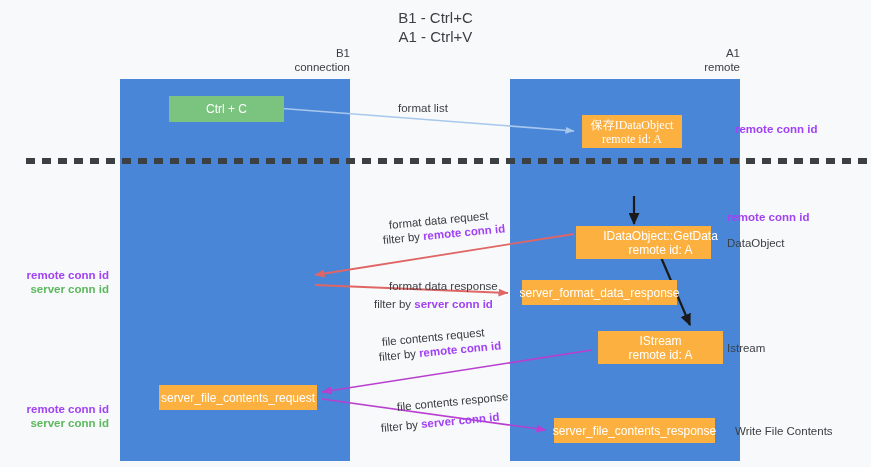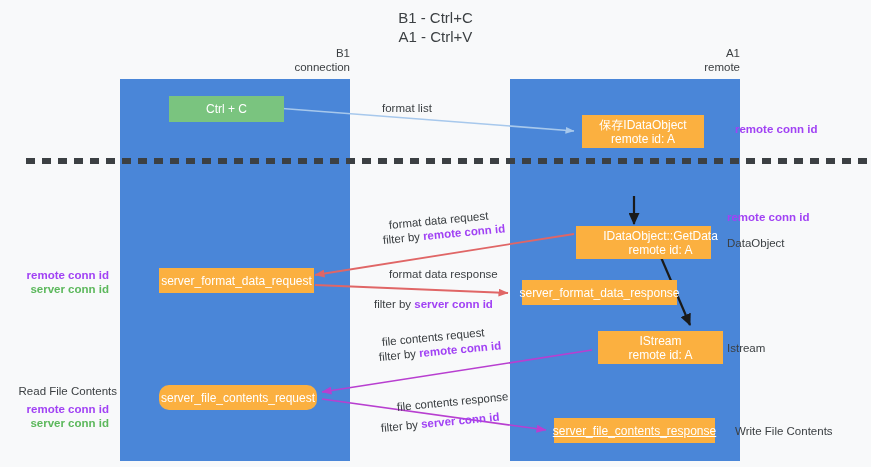--- a/index.html
+++ b/index.html
@@ -146,62 +146,59 @@
 
     <line x1="592" y1="350" x2="322" y2="392" stroke="#b83fd0" stroke-width="1.7" marker-end="url(#ah-magenta)"></line>
 
     <line x1="322" y1="399" x2="546" y2="430" stroke="#b83fd0" stroke-width="1.7" marker-end="url(#ah-magenta)"></line>
   </svg>
 
   <div class="abs node green" id="n-ctrlc" style="left:161px; top:96px; width:115px; height:26px;">
     <div>Ctrl + C</div>
   </div>
 
-  <div class="abs node orange" id="n-save-ido" style="left:574px; top:115px; width:122px; height:33px;">
+  <div class="abs node orange" id="n-save-ido" style="left:574px; top:115px; width:100px; height:33px;font-family:Liberation Serif, serif;">
     <div>保存IDataObject</div>
     <div class="l2">remote id: A</div>
   </div>
 
   <div class="abs" id="divider"></div>
 
 
   <div class="abs node orange" id="n-getdata" style="left:568px; top:226px; width:135px; height:33px;padding-left:38px;">
     <div>IDataObject::GetData</div>
     <div class="l2">remote id: A</div>
   </div>
 
-  <div class="abs node orange" id="n-sfdreq" style="left:151px; top:268px; width:155px; height:25px;">
-    <div>server_format_data_request</div>
-  </div>
 
   <div class="abs node orange" id="n-sfdres" style="left:514px; top:280px; width:155px; height:25px;">
     <div>server_format_data_response</div>
   </div>
 
   <div class="abs node orange" id="n-istream" style="left:590px; top:331px; width:125px; height:33px;">
     <div>IStream</div>
     <div class="l2">remote id: A</div>
   </div>
 
-  <div class="abs node orange" id="n-sfcreq" style="left:151px; top:385px; width:158px; height:25px;border-radius:10px;">
+  <div class="abs node orange" id="n-sfcreq" style="left:151px; top:385px; width:158px; height:25px;">
     <div>server_file_contents_request</div>
   </div>
 
-  <div class="abs node orange" id="n-sfcres" style="left:546px; top:418px; width:161px; height:25px;text-decoration:underline;">
+  <div class="abs node orange" id="n-sfcres" style="left:546px; top:418px; width:161px; height:25px;">
     <div>server_file_contents_response</div>
   </div>
 
-  <div class="abs lbl" style="left:382px; top:101px;">format list</div>
+  <div class="abs lbl" style="left:398px; top:101px;">format list</div>
 
   <div class="abs lbl tilt-up" style="left:389px; top:218px;">format data request</div>
   <div class="abs lbl tilt-up" style="left:383px; top:233px;">
     <span>filter by </span><span class="purple">remote conn id</span>
   </div>
 
-  <div class="abs lbl" style="left:389px; top:267px;">format data response</div>
+  <div class="abs lbl" style="left:389px; top:279px;">format data response</div>
   <div class="abs lbl" style="left:374px; top:297px;">
     <span>filter by </span><span class="purple">server conn id</span>
   </div>
 
   <div class="abs lbl tilt-up" style="left:382px; top:335px;">file contents request</div>
   <div class="abs lbl tilt-up" style="left:379px; top:350px;">
     <span>filter by </span><span class="purple">remote conn id</span>
   </div>
 
   <div class="abs lbl tilt-up" style="left:397px; top:400px;">file contents response</div>
@@ -215,17 +212,16 @@
 
   <div class="abs lbl right-side" style="left:727px; top:236px;">DataObject</div>
 
   <div class="abs lbl right-side" style="left:727px; top:341px;">Istream</div>
 
   <div class="abs lbl right-side" style="left:735px; top:424px;">Write File Contents</div>
 
   <div class="abs lbl left-side purple" style="left:0px; top:268px; width:109px;">remote conn id</div>
   <div class="abs lbl left-side green-t" style="left:0px; top:282px; width:109px;">server conn id</div>
 
-  <div class="abs lbl left-side" style="left:0px; top:384px; width:117px;">Read File Contents</div>
   <div class="abs lbl left-side purple" style="left:0px; top:402px; width:109px;">remote conn id</div>
   <div class="abs lbl left-side green-t" style="left:0px; top:416px; width:109px;">server conn id</div>
 
 </div>
 
 </body></html>

